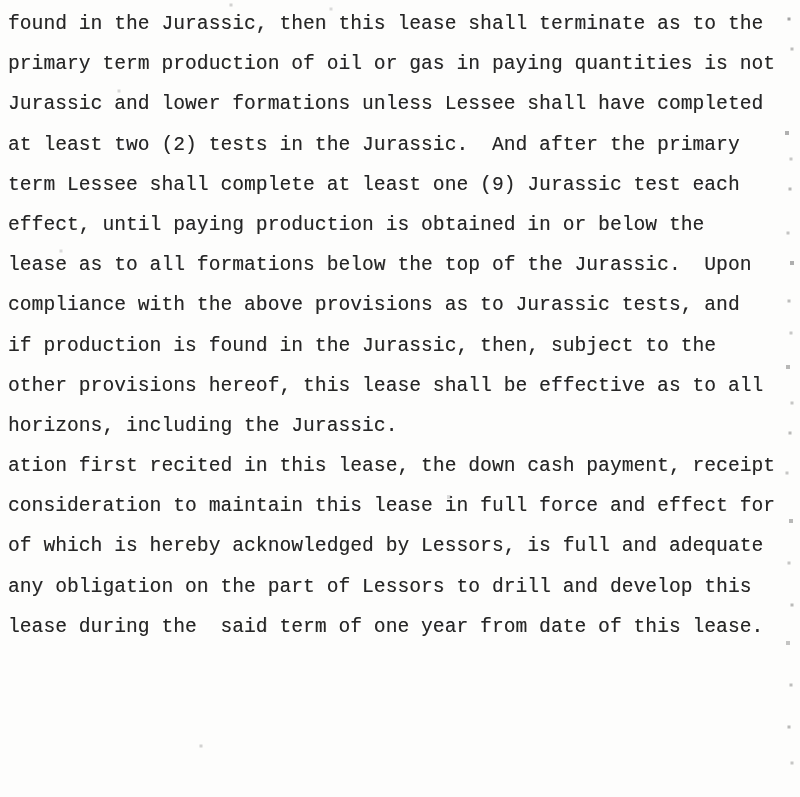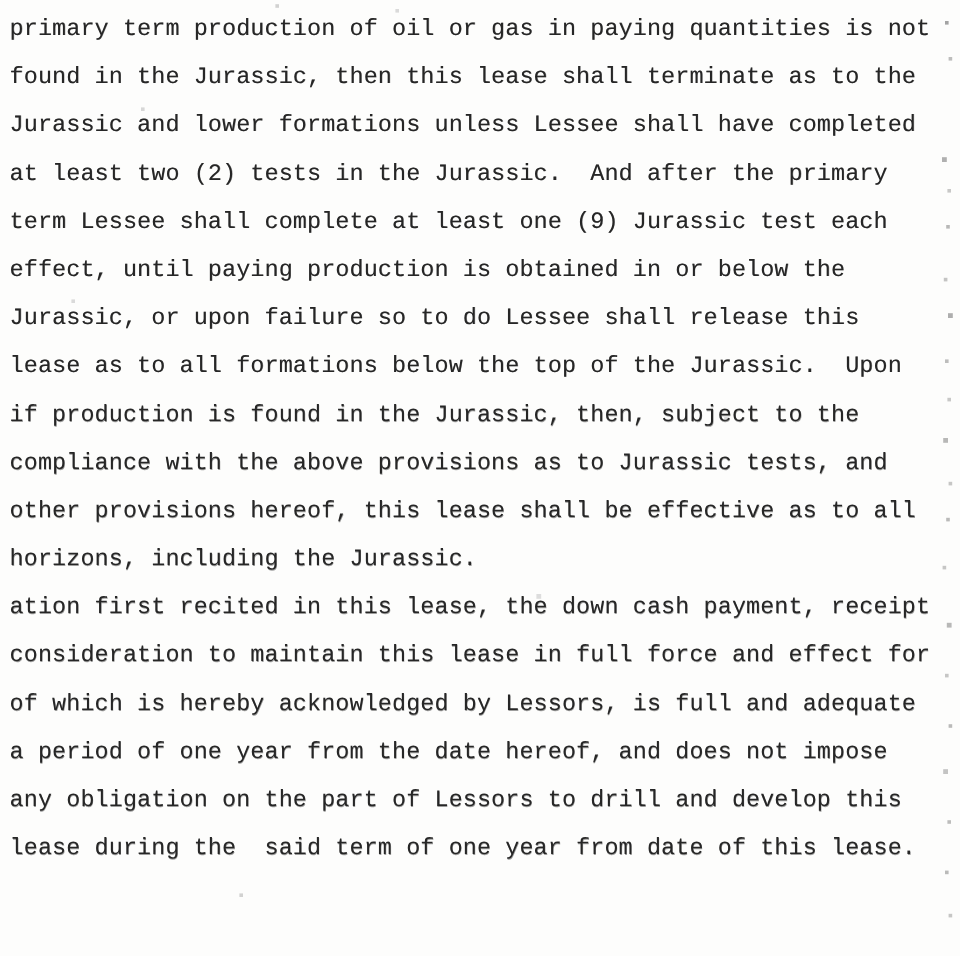--- a/index.html
+++ b/index.html
@@ -67,33 +67,31 @@
       604px 348px 0 0.5px rgba(140,140,140,0.30),
       200px 745px 0 0.5px rgba(130,130,130,0.35),
        60px 250px 0 0.5px rgba(140,140,140,0.30);
   }
 </style>
 </head>
 <body>
 
 <div class="page">
   <div class="text-block">
+    <div class="line">found in the Jurassic, then this lease shall terminate as to the</div>
     <div class="line">primary term production of oil or gas in paying quantities is not</div>
-    <div class="line">found in the Jurassic, then this lease shall terminate as to the</div>
     <div class="line">Jurassic and lower formations unless Lessee shall have completed</div>
     <div class="line">at least two (2) tests in the Jurassic.  And after the primary</div>
     <div class="line">term Lessee shall complete at least one (9) Jurassic test each</div>
     <div class="line">effect, until paying production is obtained in or below the</div>
-    <div class="line">Jurassic, or upon failure so to do Lessee shall release this</div>
     <div class="line">lease as to all formations below the top of the Jurassic.  Upon</div>
+    <div class="line">compliance with the above provisions as to Jurassic tests, and</div>
     <div class="line">if production is found in the Jurassic, then, subject to the</div>
-    <div class="line">compliance with the above provisions as to Jurassic tests, and</div>
     <div class="line">other provisions hereof, this lease shall be effective as to all</div>
     <div class="line">horizons, including the Jurassic.</div>
     <div class="line">ation first recited in this lease, the down cash payment, receipt</div>
     <div class="line">consideration to maintain this lease in full force and effect for</div>
     <div class="line">of which is hereby acknowledged by Lessors, is full and adequate</div>
-    <div class="line">a period of one year from the date hereof, and does not impose</div>
     <div class="line">any obligation on the part of Lessors to drill and develop this</div>
     <div class="line">lease during the  said term of one year from date of this lease.</div>
   </div>
   <div class="specks"></div>
 </div>
 
 </body></html>

